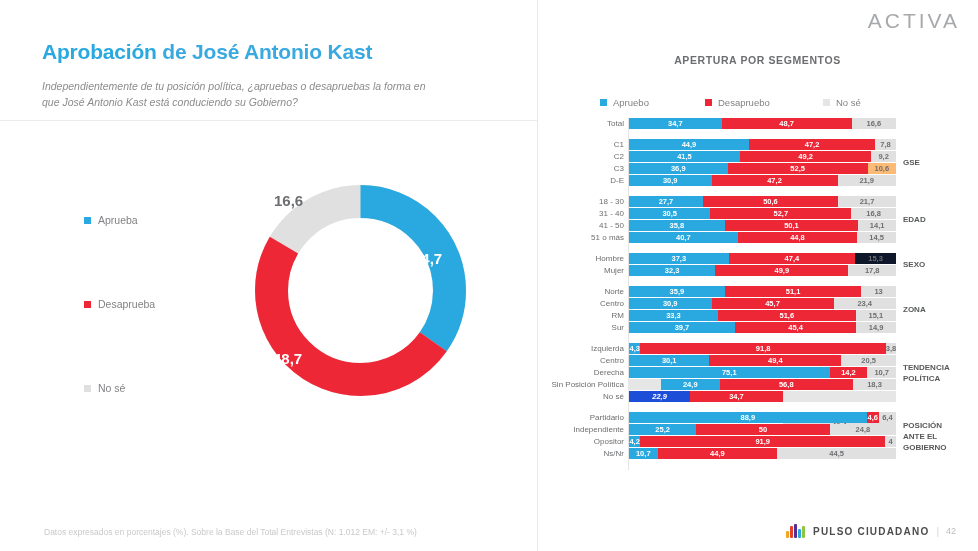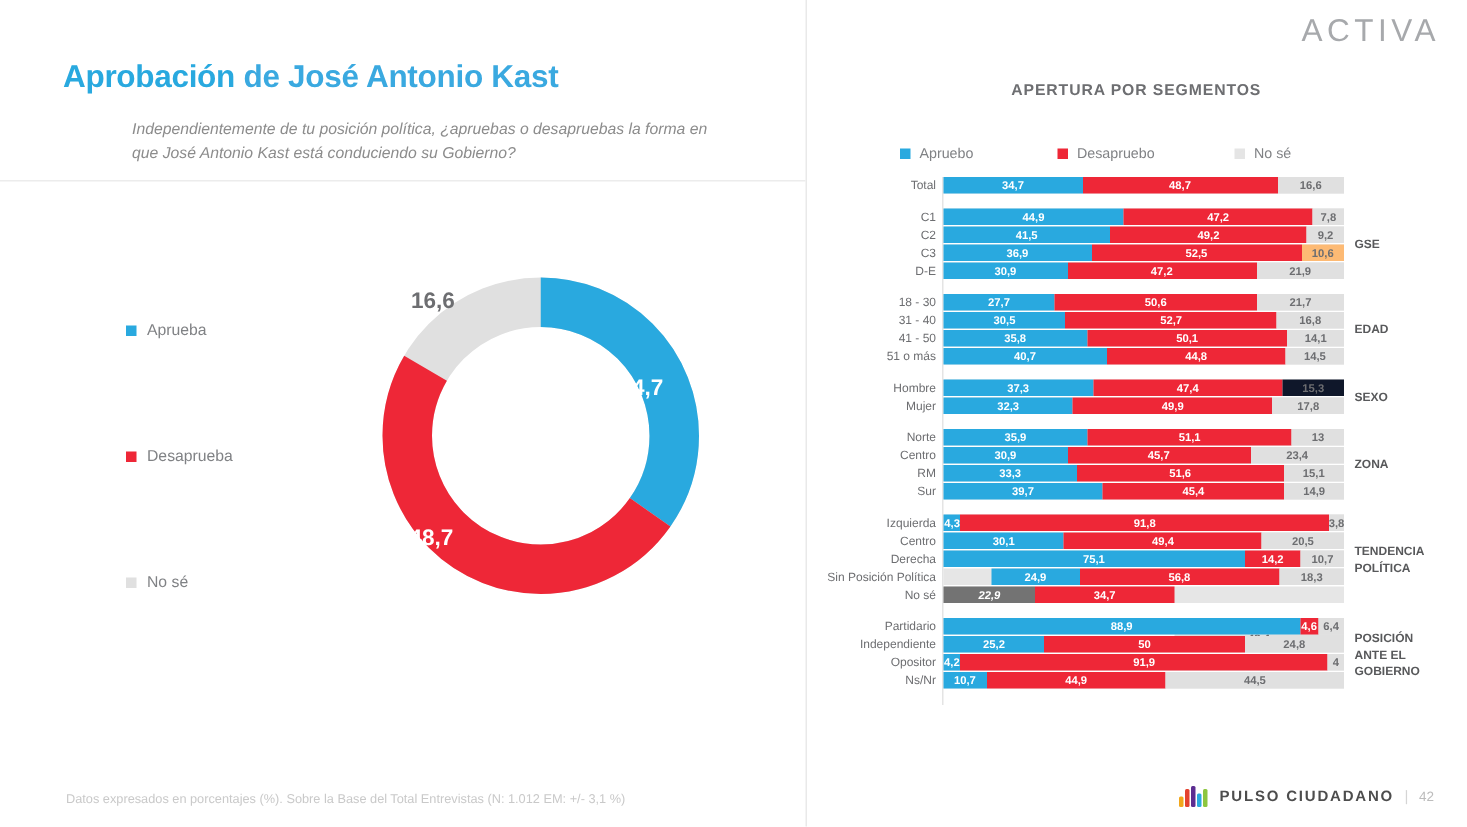--- a/index.html
+++ b/index.html
@@ -30,21 +30,21 @@
 
   
   .title{
     position:absolute;left:42px;top:40px;
     font-size:21px;font-weight:bold;color:#29a9df;
     letter-spacing:-0.2px;white-space:nowrap;
   }
   .title .light{font-weight:bold;color:#3aa9e0;}
   .subtitle{
     position:absolute;left:42px;top:78px;width:390px;
-    font-size:10.5px;font-style:italic;color:#8c8c8c;line-height:1.55;margin-left:46px;
+    font-size:10.5px;font-style:italic;color:#8c8c8c;line-height:1.55;
   }
   .head-rule{
     position:absolute;left:0;top:120px;width:537px;height:1px;background:#ececec;
   }
 
   
   .donut-wrap{position:absolute;left:238px;top:168px;width:245px;height:245px;}
   .donut-wrap svg{display:block;}
   .donut-lbl{
     position:absolute;font-weight:bold;font-size:15px;
@@ -471,21 +471,21 @@
                 <span>56,8</span>
               </div>
               <div class="bseg gray" style="width: 18.3%; background: rgb(224, 224, 224);">
                 <span>18,3</span>
               </div>
             </div>
           </div>
           <div class="row">
             <div class="rowlbl">No sé</div>
             <div class="track">
-              <div class="bseg" style="width: 22.9%; background: #737373; font-style: italic;">
+              <div class="bseg" style="width: 22.9%; background: #1d4ed8; font-style: italic;">
                 <span>22,9</span>
               </div>
               <div class="bseg" style="width: 34.7%; background: rgb(238, 39, 55);">
                 <span>34,7</span>
               </div>
               <div class="bseg gray" style="width: 42.4%; background: rgb(224, 224, 224); margin-top: 29px;">
                 <span>42,4</span>
               </div>
             </div>
           </div>

